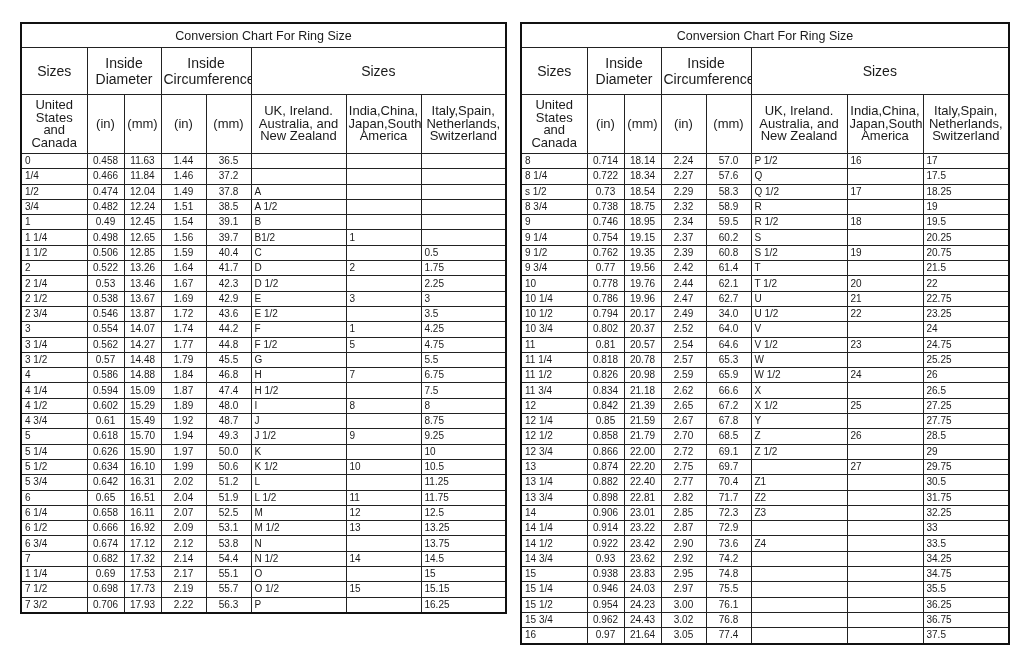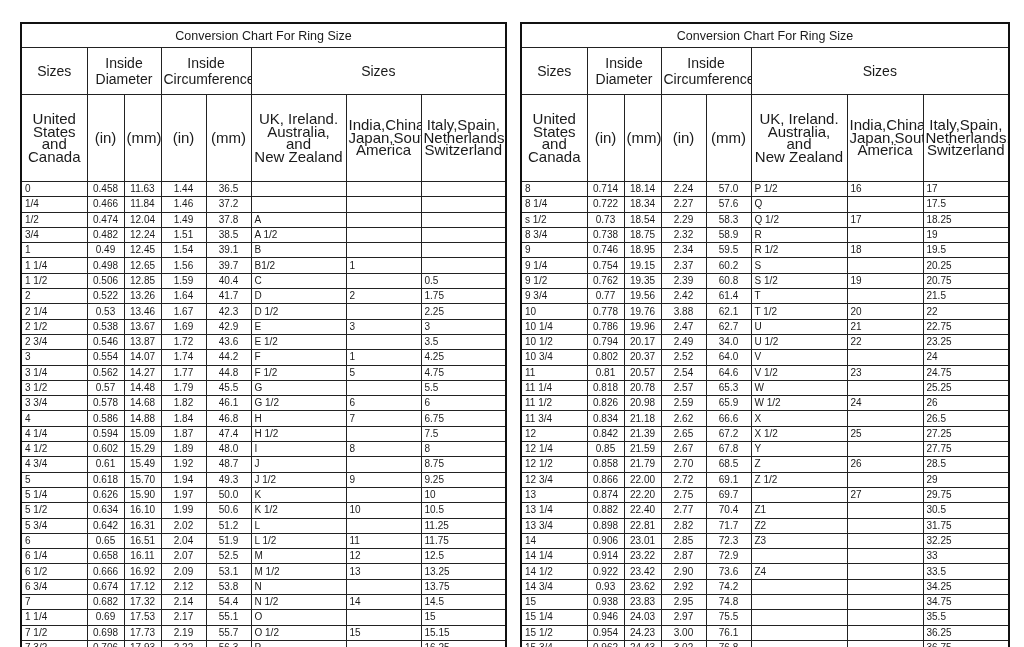--- a/index.html
+++ b/index.html
@@ -5,21 +5,21 @@
   html,body{margin:0;padding:0;background:#ffffff;width:1024px;height:647px;overflow:hidden;}
   body{font-family:"Liberation Sans","DejaVu Sans",sans-serif;color:#1a1a1a;}
   .stage{position:relative;width:1024px;height:647px;background:#fff;}
   .ring-table{position:absolute;border-collapse:collapse;table-layout:fixed;background:#fff;}
   .ring-table.left{left:20px;top:22px;width:485px;}
   .ring-table.right{left:520px;top:22px;width:488px;}
   .ring-table td,.ring-table th{border:1px solid #222;font-weight:normal;overflow:hidden;}
   .ring-table{border:2px solid #111;}
   .title-cell{height:21px;text-align:center;font-size:12.5px;padding:1px 2px;}
   .group-cell{height:44px;text-align:center;font-size:14px;padding:1px 2px;}
-  .sub-cell{height:44px;text-align:center;font-size:15px;line-height:12.5px;padding:18px 2px;white-space:pre-line;}
+  .sub-cell{height:44px;text-align:center;font-size:13px;line-height:12.5px;padding:4px 2px;white-space:pre-line;}
   .ring-table tbody td{height:14.3px;font-size:10px;line-height:12px;padding:0 3px;}
   .ring-table tbody td.num{text-align:center;}
   .ring-table tbody td.txt{text-align:left;}
 </style>
 </head>
 <body>
 
 <div class="stage">
 
   <table class="ring-table left">
@@ -197,30 +197,20 @@
           <td class="txt">3 1/2</td>
           <td class="num">0.57</td>
           <td class="num">14.48</td>
           <td class="num">1.79</td>
           <td class="num">45.5</td>
           <td class="txt">G</td>
           <td class="txt"></td>
           <td class="txt">5.5</td>
         </tr>
         <tr>
-          <td class="txt">3 3/4</td>
-          <td class="num">0.578</td>
-          <td class="num">14.68</td>
-          <td class="num">1.82</td>
-          <td class="num">46.1</td>
-          <td class="txt">G 1/2</td>
-          <td class="txt">6</td>
-          <td class="txt">6</td>
-        </tr>
-        <tr>
           <td class="txt">4</td>
           <td class="num">0.586</td>
           <td class="num">14.88</td>
           <td class="num">1.84</td>
           <td class="num">46.8</td>
           <td class="txt">H</td>
           <td class="txt">7</td>
           <td class="txt">6.75</td>
         </tr>
         <tr>
@@ -494,21 +484,21 @@
           <td class="num">2.42</td>
           <td class="num">61.4</td>
           <td class="txt">T</td>
           <td class="txt"></td>
           <td class="txt">21.5</td>
         </tr>
         <tr>
           <td class="txt">10</td>
           <td class="num">0.778</td>
           <td class="num">19.76</td>
-          <td class="num">3.88</td>
+          <td class="num">2.44</td>
           <td class="num">62.1</td>
           <td class="txt">T 1/2</td>
           <td class="txt">20</td>
           <td class="txt">22</td>
         </tr>
         <tr>
           <td class="txt">10 1/4</td>
           <td class="num">0.786</td>
           <td class="num">19.96</td>
           <td class="num">2.47</td>

